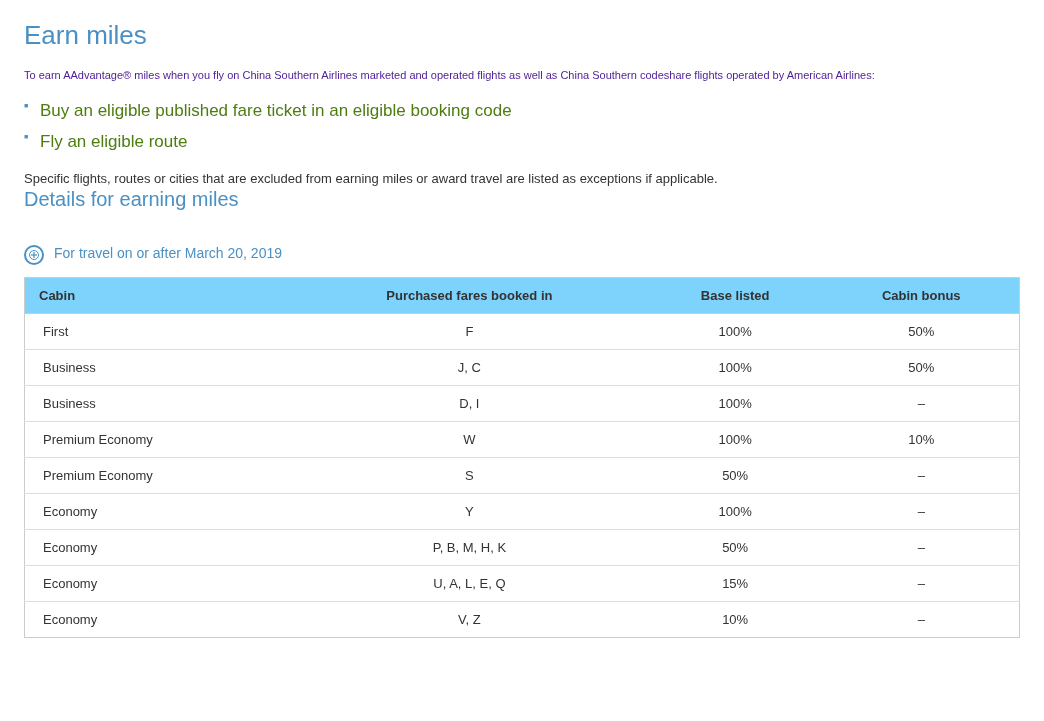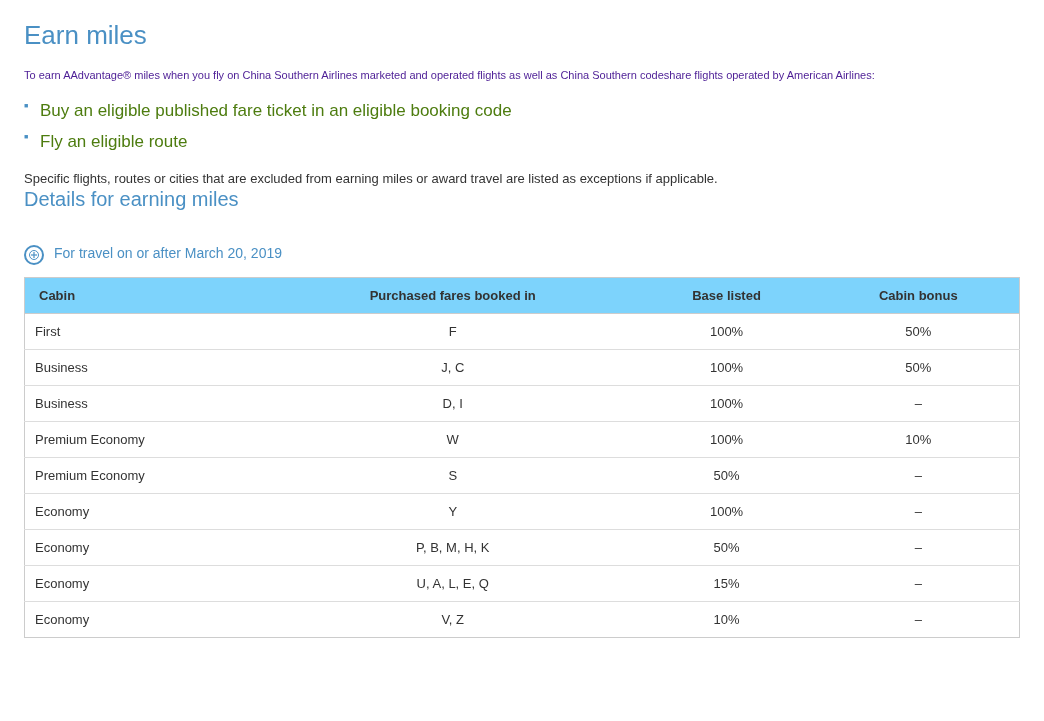--- a/index.html
+++ b/index.html
@@ -123,21 +123,21 @@
 
     .miles-table tbody tr {
       border-bottom: 1px solid #ddd;
     }
 
     .miles-table tbody tr:last-child {
       border-bottom: none;
     }
 
     .miles-table tbody td {
-      padding: 10px 10px;
+      padding: 10px 18px;
       font-size: 13px;
       color: #333;
     }
 
     .miles-table tbody td:nth-child(2),
     .miles-table tbody td:nth-child(3),
     .miles-table tbody td:nth-child(4) {
       text-align: center;
     }
   </style>

